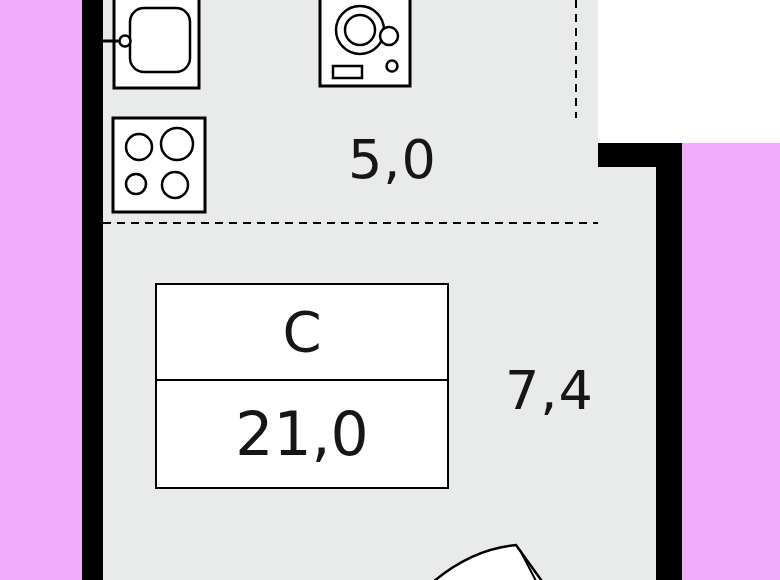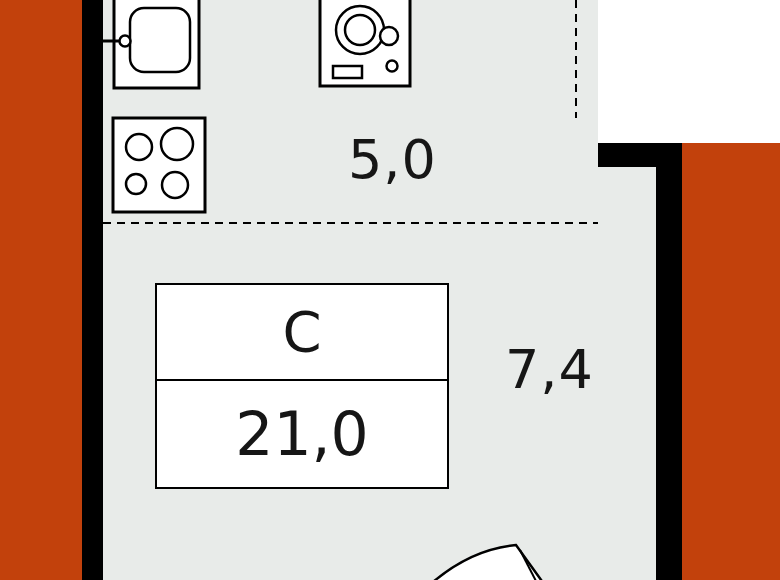--- a/index.html
+++ b/index.html
@@ -1,20 +1,20 @@
 <!DOCTYPE html>
 <html><head>
 <meta charset="utf-8">
 <style>
   html,body{margin:0;padding:0;background:#ffffff;}
   #plan{
     position:relative;
     width:780px;height:580px;
     overflow:hidden;
-    background:#c2410c;
+    background:#f0abfc;
     font-family:"DejaVu Sans","Liberation Sans",sans-serif;
     color:#161616;
   }
   .abs{position:absolute;}
   .wall{background:#000000;}
   .floor{background:#e8ebe9;}
   .cutout{background:#ffffff;}
   .fixture-svg{position:absolute;overflow:visible;}
   .area-label{
     position:absolute;
@@ -91,20 +91,20 @@
   <svg class="fixture-svg" style="left:111px;top:116px;" width="96" height="98" viewBox="0 0 96 98">
     <rect class="fill-w" x="2" y="2" width="92" height="94" stroke-width="3"></rect>
     <circle class="fill-w" cx="28" cy="31" r="13" stroke-width="2.5"></circle>
     <circle class="fill-w" cx="66" cy="28" r="16" stroke-width="2.5"></circle>
     <circle class="fill-w" cx="25" cy="68" r="10" stroke-width="2.5"></circle>
     <circle class="fill-w" cx="64" cy="69" r="13" stroke-width="2.5"></circle>
   </svg>
 
   <div class="area-label" style="left:348px;top:128px;">5,0</div>
 
-  <div class="area-label" style="left:505px;top:338px;">7,4</div>
+  <div class="area-label" style="left:505px;top:359px;">7,4</div>
 
   <div class="unit-box">
     <div class="cell top">С</div>
     <div class="cell bottom">21,0</div>
   </div>
 
 </div>
 
 </body></html>

